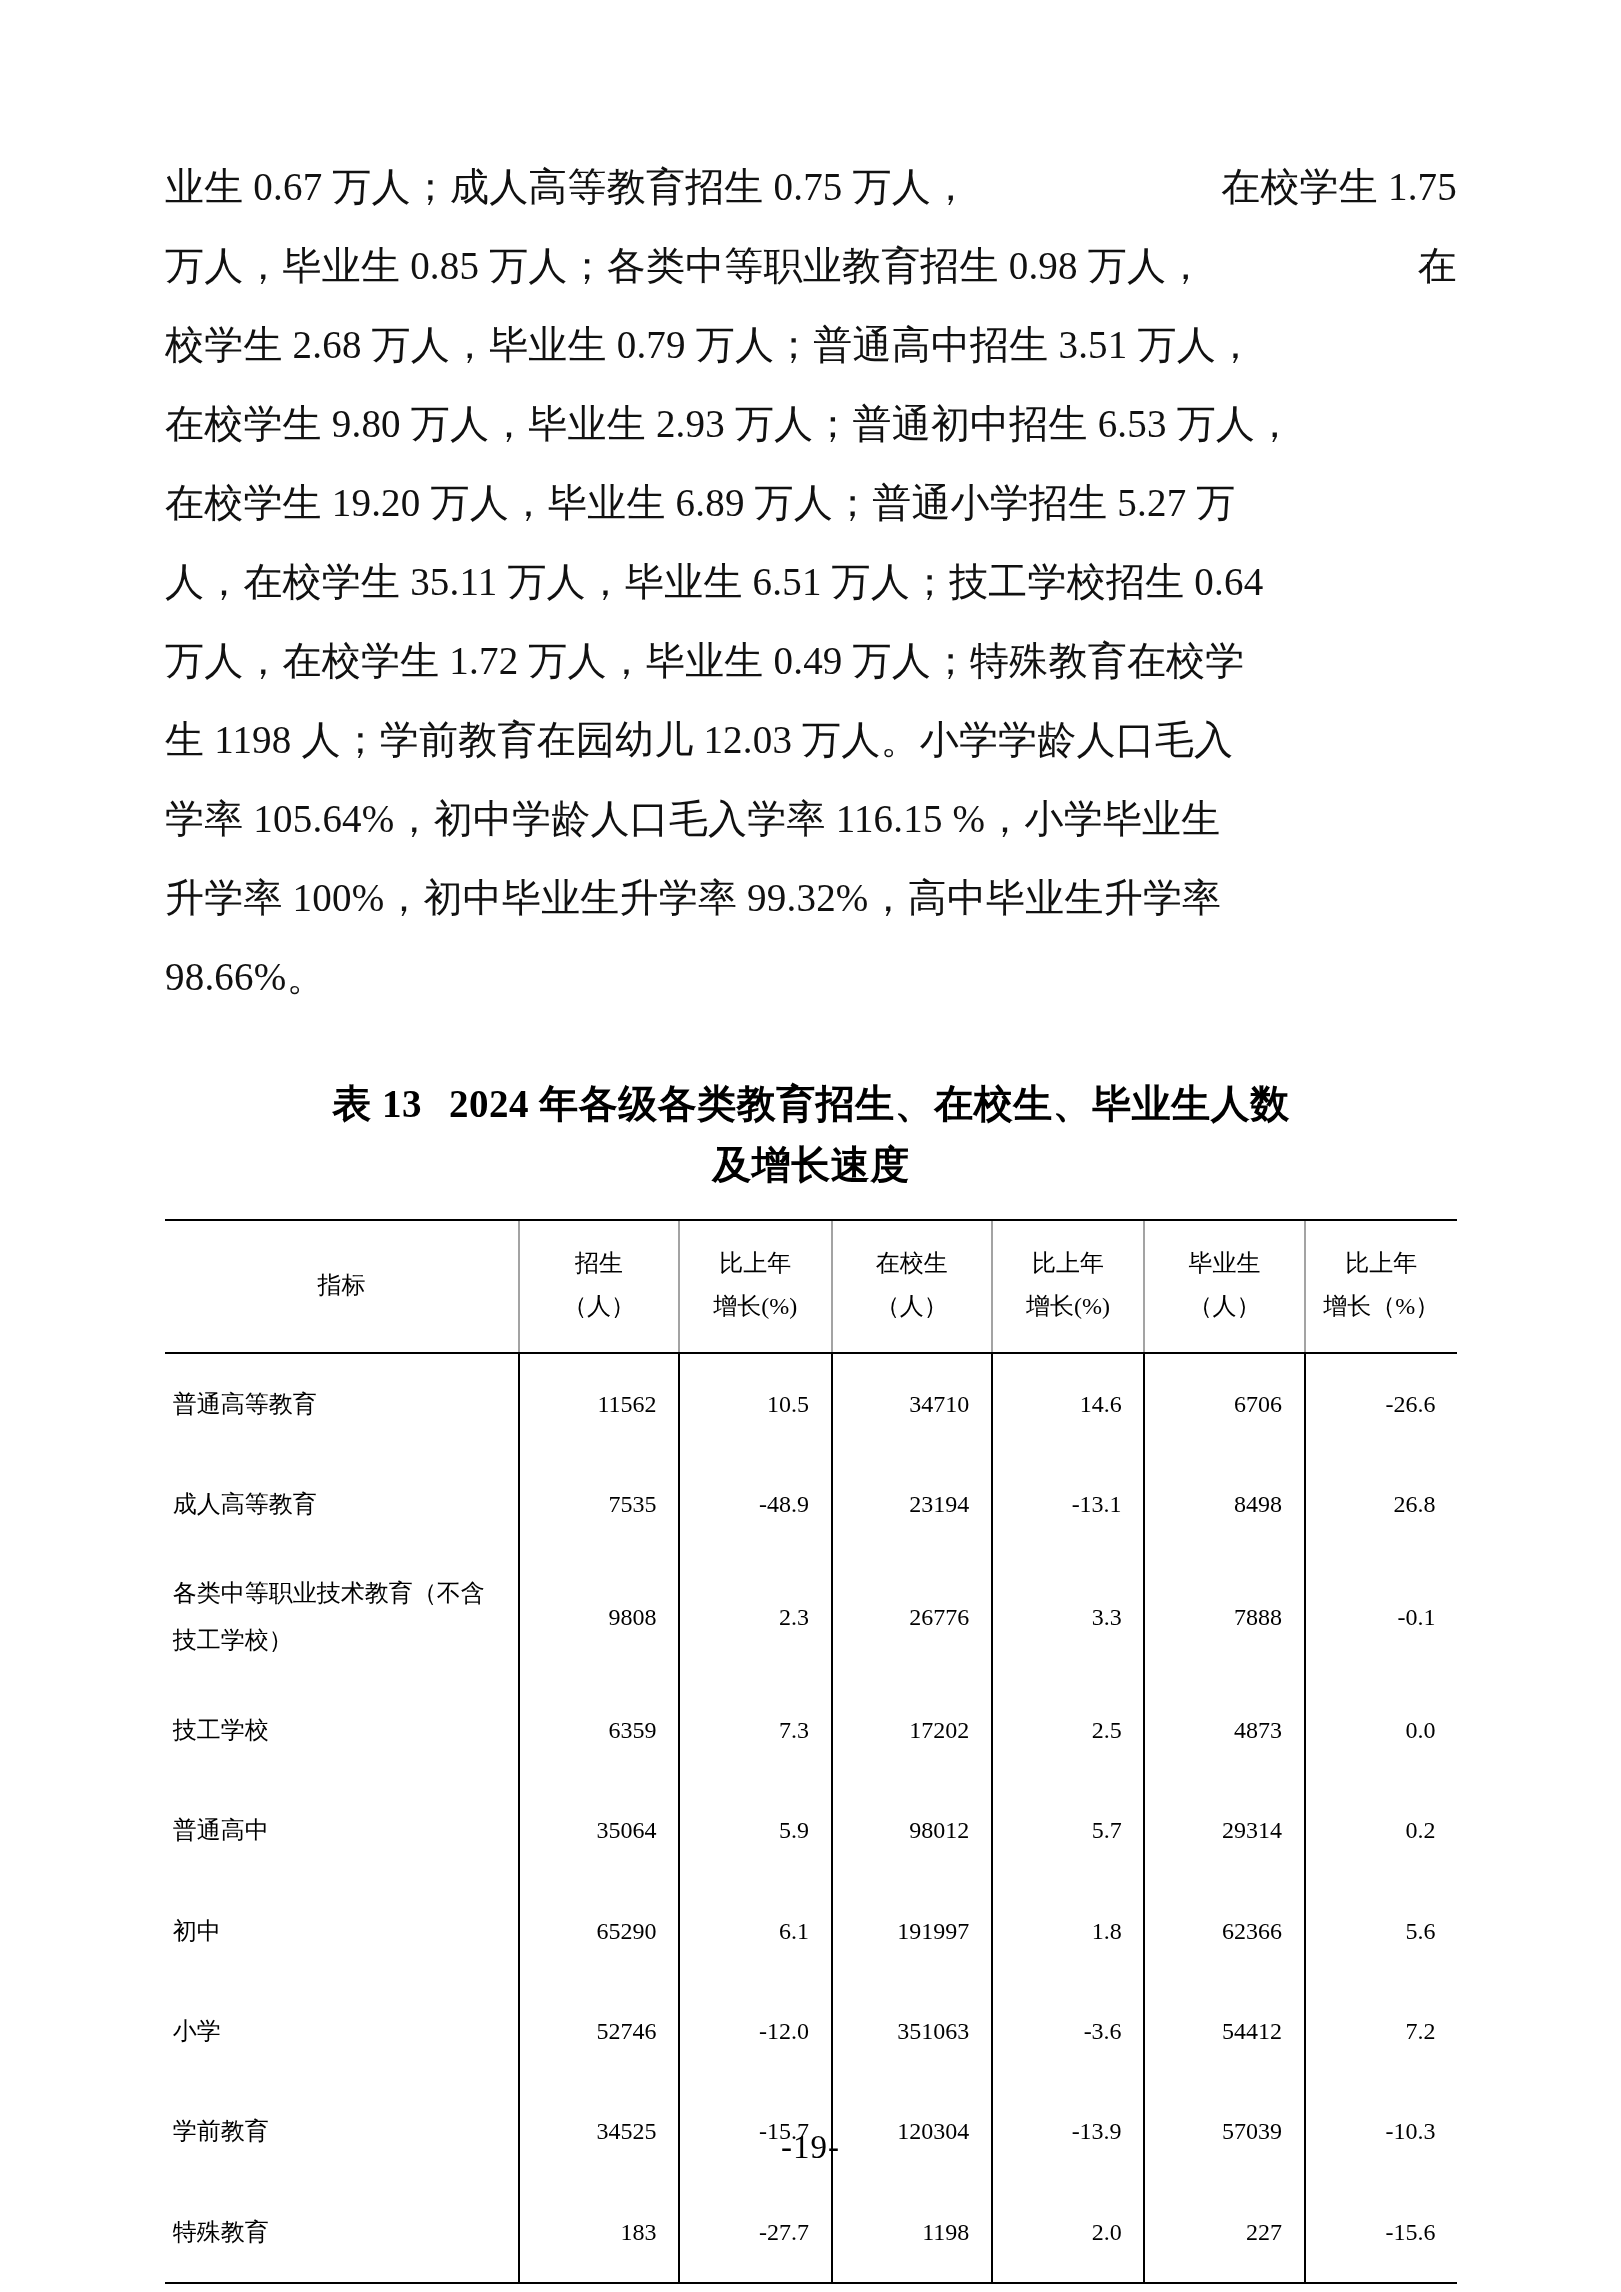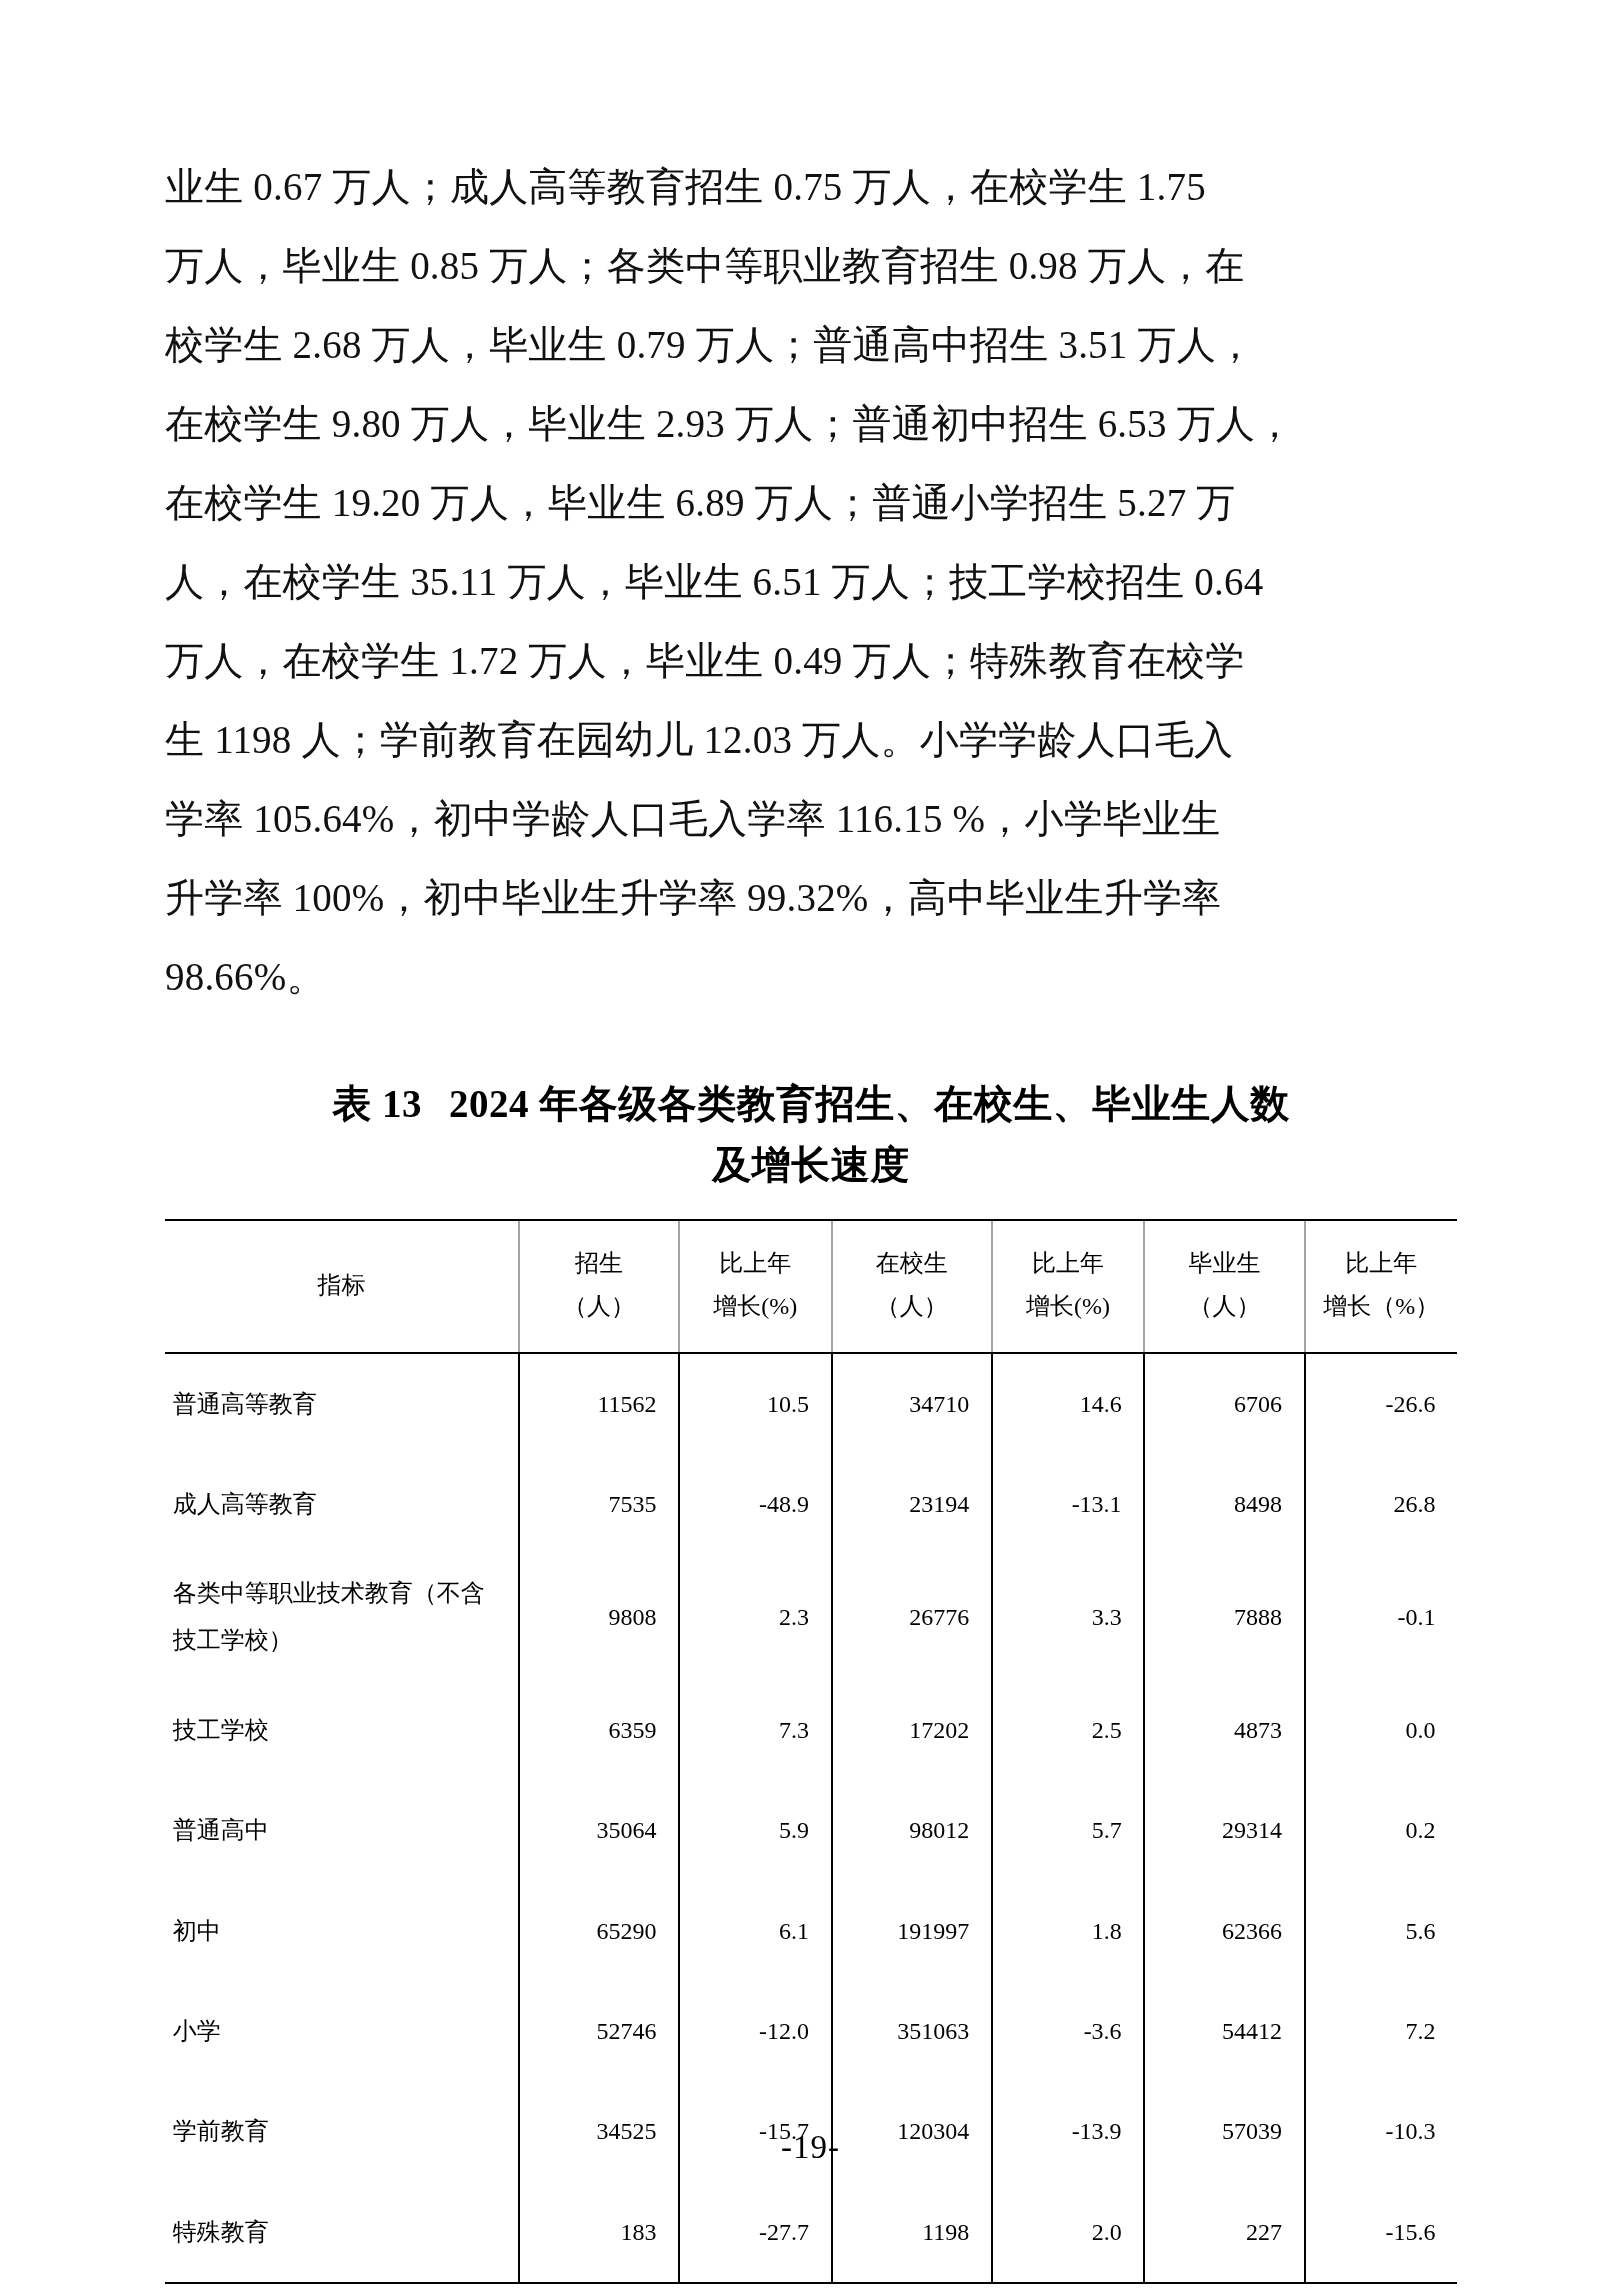--- a/index.html
+++ b/index.html
@@ -35,20 +35,21 @@
     letter-spacing: 0.2px;
     color: #111;
     margin: 0;
   }
   .body-para .ln {
     display: block;
     white-space: nowrap;
   }
   .body-para .ln.j {
     display: flex;
+    justify-content: space-between;
   }
   .body-para .ln.j > span { white-space: pre; }
 
   
   .table-caption {
     margin-top: 57px;
     font-size: 39px;
     font-weight: bold;
     line-height: 61px;
     text-align: center;

